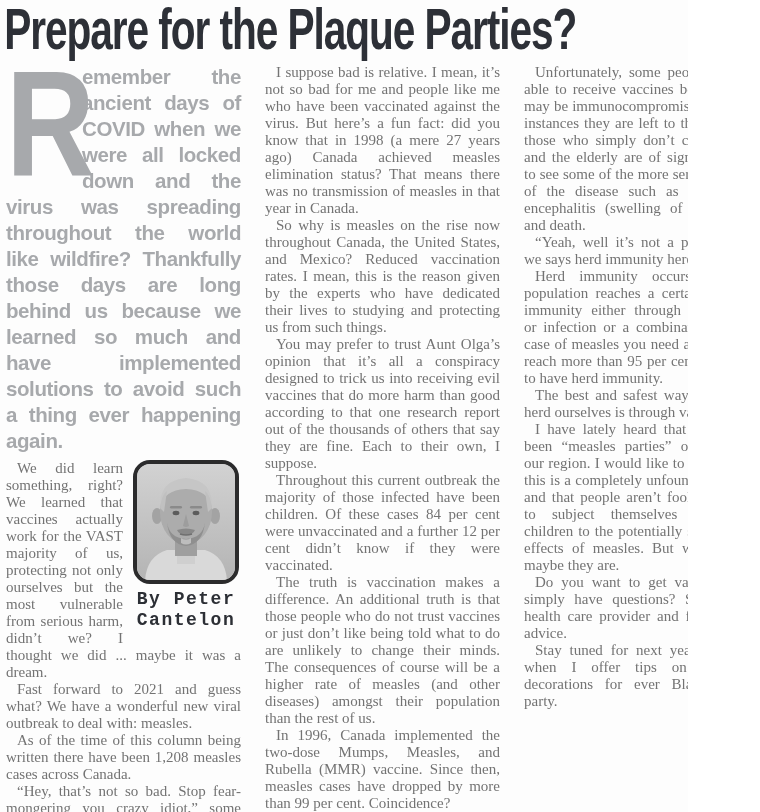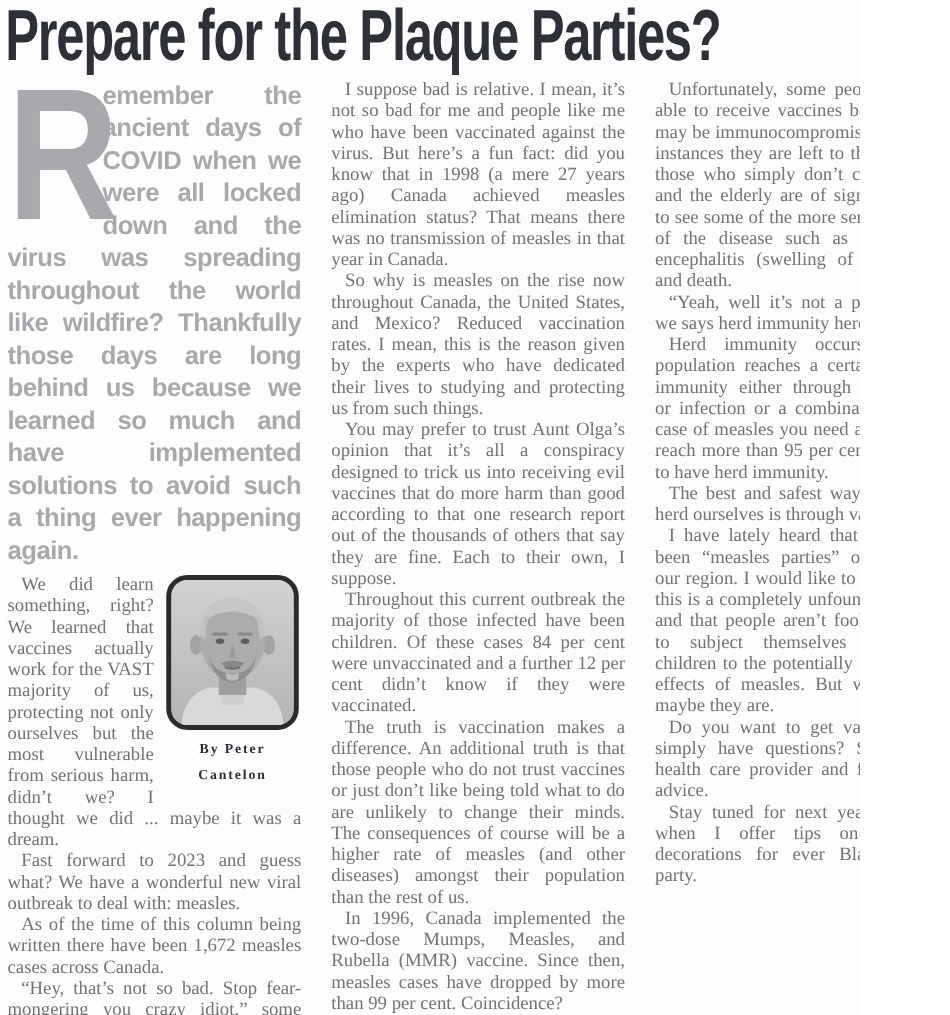--- a/index.html
+++ b/index.html
@@ -74,23 +74,23 @@
     height:116px;
     margin:0 auto;
     border:4px solid #2b2b2c;
     border-radius:17px;
     overflow:hidden;
     background:#c9c9c9;
   }
   .photo-frame svg{display:block;}
   .byline{
     margin-top:5px;
-    font-family:Liberation Serif, serif;
+    font-family:Liberation Mono, monospace;
     font-weight:bold;
-    font-size:11px;
+    font-size:18px;
     line-height:21px;
     letter-spacing:1.5px;
     color:#2c2f35;
     text-align:center;
     text-indent:0;
   }
   .byline span{display:block;}
 </style>
 </head>
 <body>
@@ -146,22 +146,22 @@
             <path d="M43 70 Q49 72 55 70" stroke="#6f6f6f" stroke-width="1.4" fill="none"></path>
           </svg>
         </div>
         <figcaption class="byline">
           <span>By Peter</span>
           <span>Cantelon</span>
         </figcaption>
       </figure>
 
       <p>We did learn something, right? We learned that vaccines actually work for the VAST majority of us, protecting not only ourselves but the most vulnerable from serious harm, didn’t we? I thought we did ... maybe it was a dream.</p>
-      <p>Fast forward to 2023 and guess what? We have a wonderful new viral outbreak to deal with: measles.</p>
-      <p>As of the time of this column being written there have been 1,672 measles cases across Canada.</p>
+      <p>Fast forward to 2021 and guess what? We have a wonderful new viral outbreak to deal with: measles.</p>
+      <p>As of the time of this column being written there have been 1,208 measles cases across Canada.</p>
       <p>“Hey, that’s not so bad. Stop fear-mongering you crazy idiot,” some might say.</p>
     </div>
 
     <div class="col">
       <p>I suppose bad is relative. I mean, it’s not so bad for me and people like me who have been vaccinated against the virus. But here’s a fun fact: did you know that in 1998 (a mere 27 years ago) Canada achieved measles elimination status? That means there was no transmission of measles in that year in Canada.</p>
       <p>So why is measles on the rise now throughout Canada, the United States, and Mexico? Reduced vaccination rates. I mean, this is the reason given by the experts who have dedicated their lives to studying and protecting us from such things.</p>
       <p>You may prefer to trust Aunt Olga’s opinion that it’s all a conspiracy designed to trick us into receiving evil vaccines that do more harm than good according to that one research report out of the thousands of others that say they are fine. Each to their own, I suppose.</p>
       <p>Throughout this current outbreak the majority of those infected have been children. Of these cases 84 per cent were unvaccinated and a further 12 per cent didn’t know if they were vaccinated.</p>
       <p>The truth is vaccination makes a difference. An additional truth is that those people who do not trust vaccines or just don’t like being told what to do are unlikely to change their minds. The consequences of course will be a higher rate of measles (and other diseases) amongst their population than the rest of us.</p>
       <p>In 1996, Canada implemented the two-dose Mumps, Measles, and Rubella (MMR) vaccine. Since then, measles cases have dropped by more than 99 per cent. Coincidence?</p>

